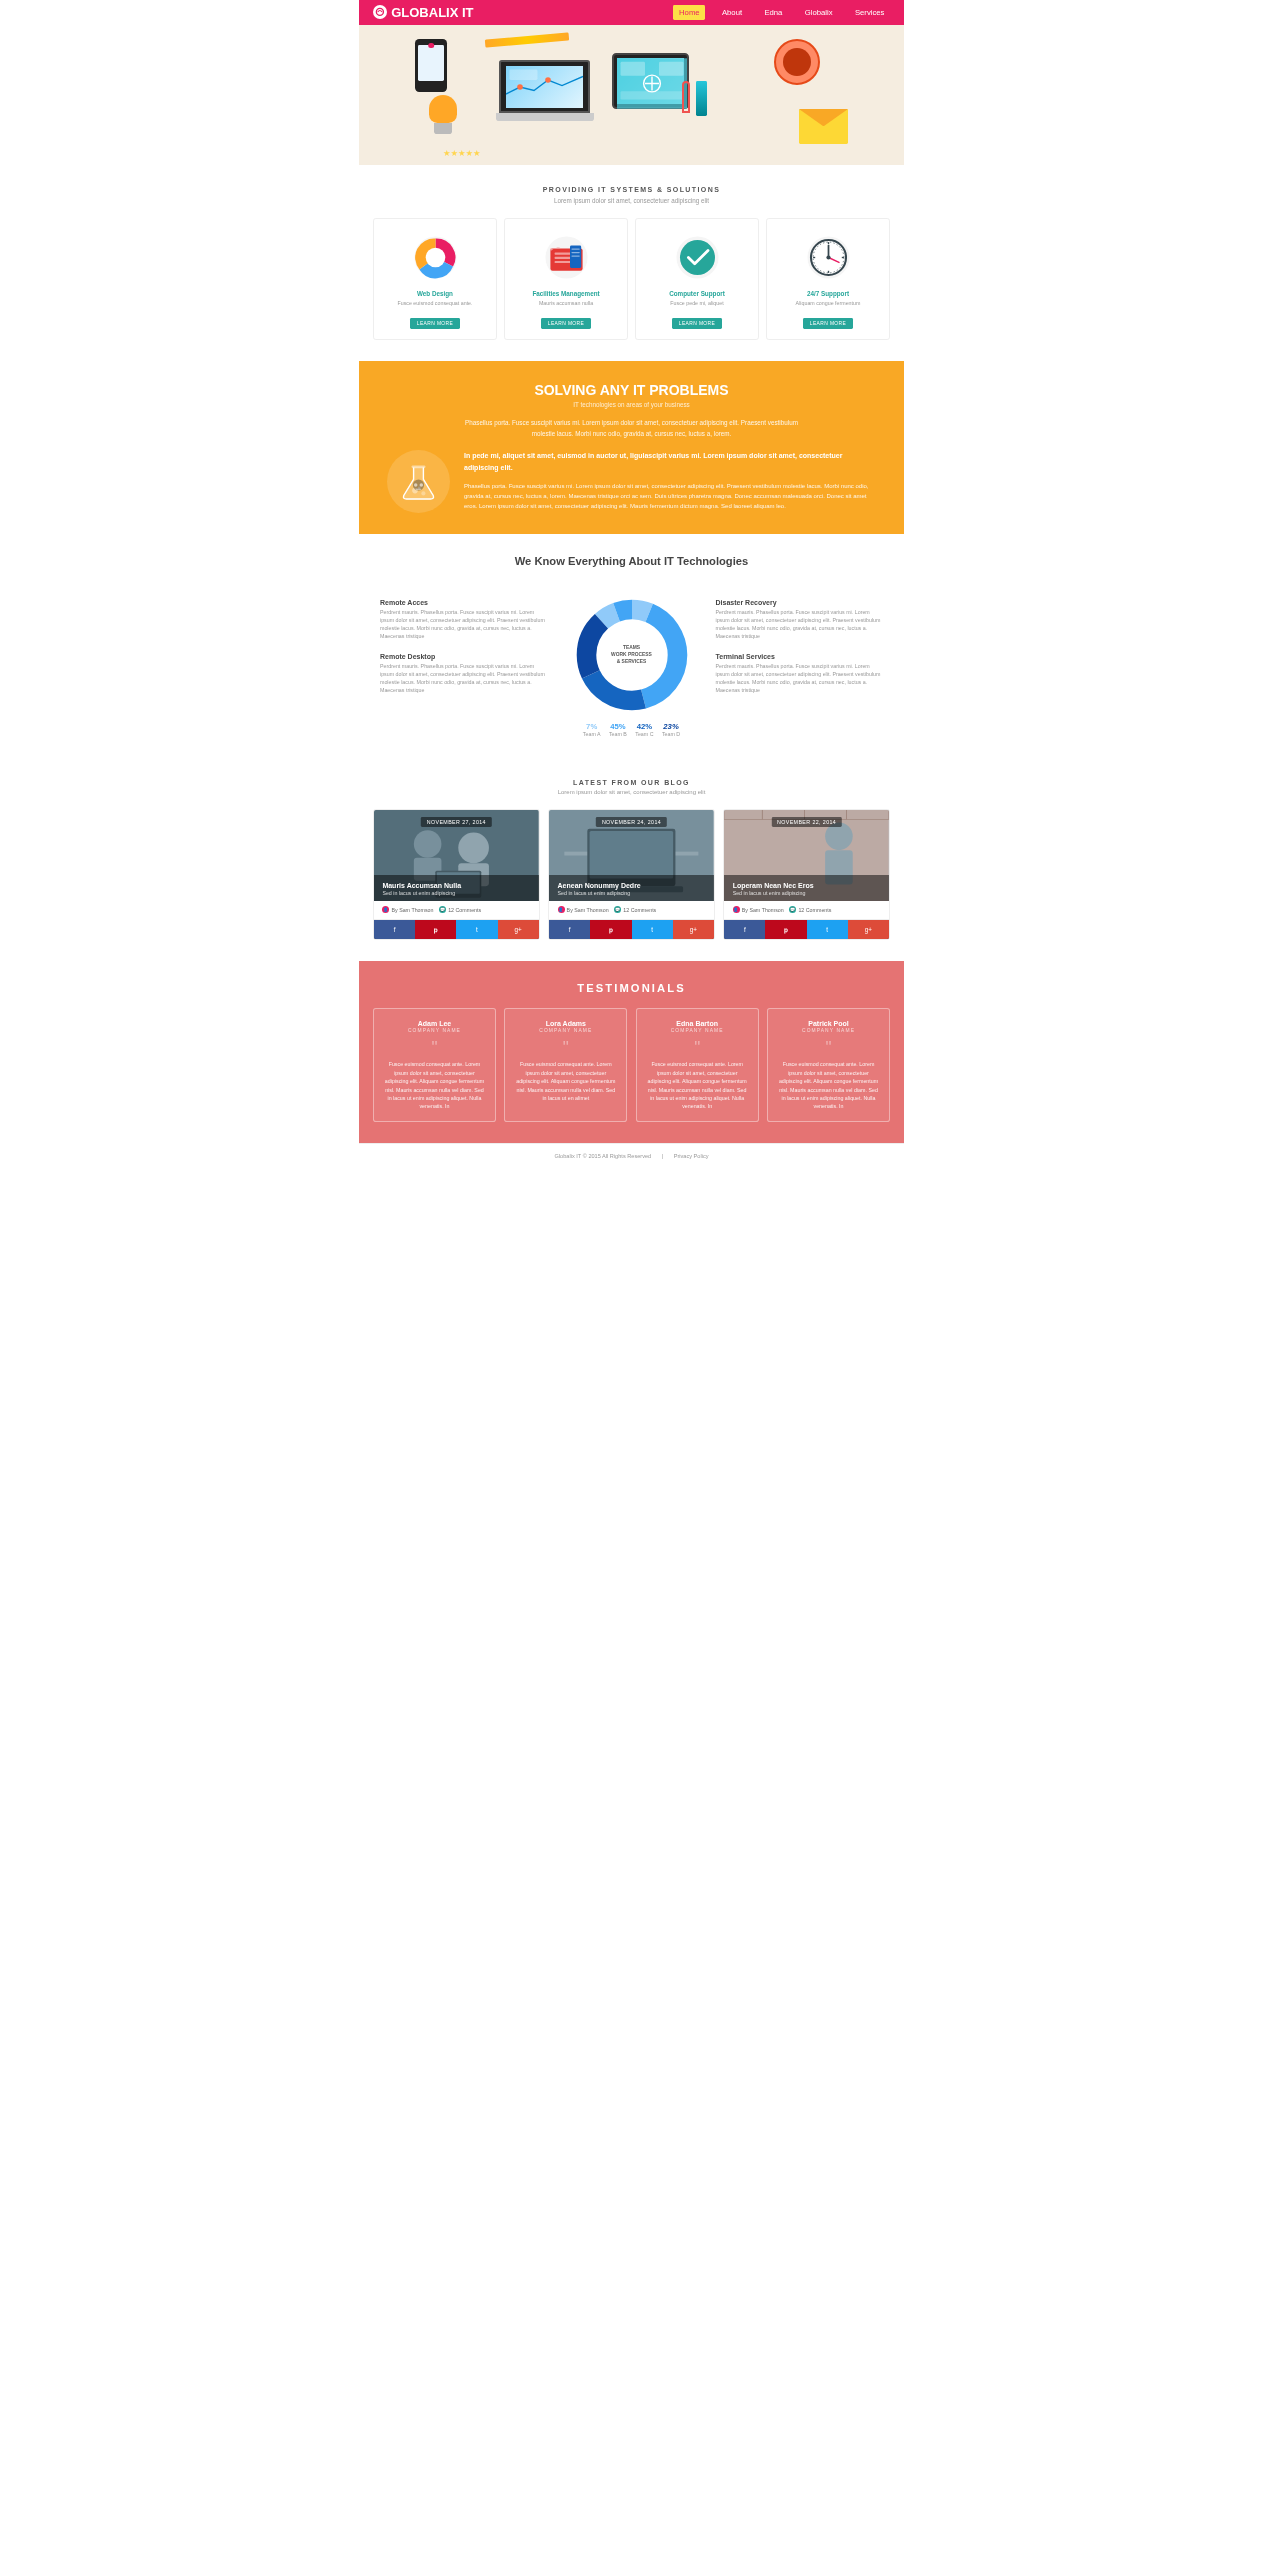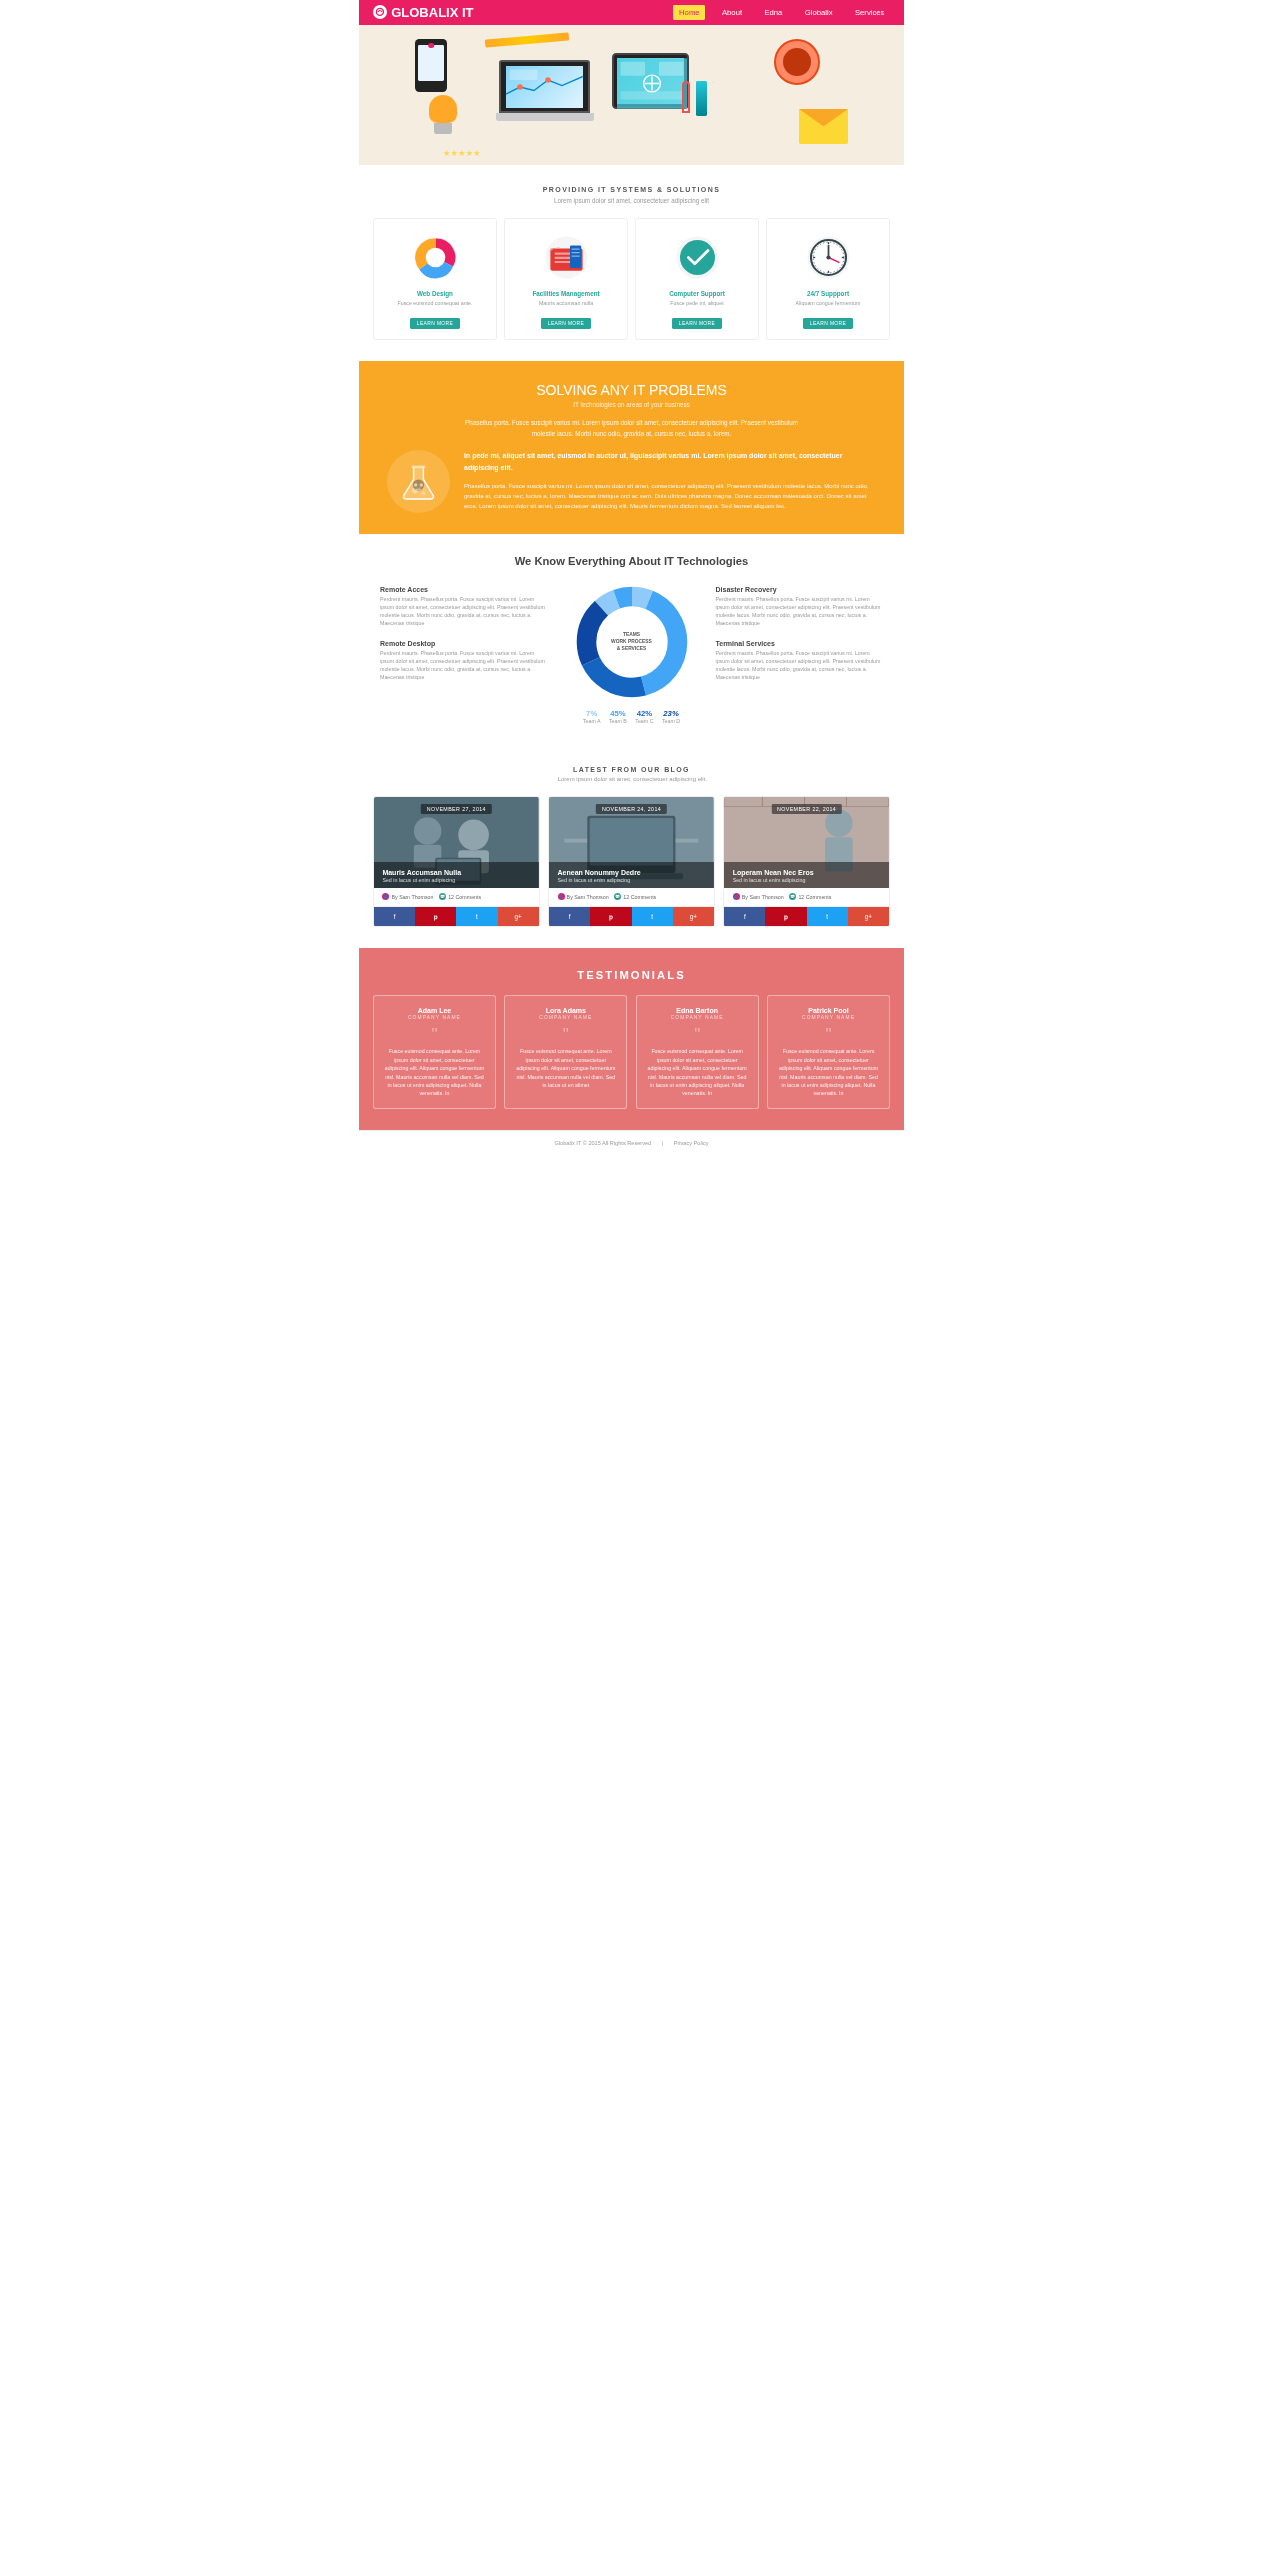--- a/index.html
+++ b/index.html
@@ -246,21 +246,21 @@
     }
 
     
     .orange-section {
       background: #f9a825;
       padding: 21px 28px;
       text-align: center;
     }
     .orange-title {
       font-size: 14px;
-      font-weight: normal;
+      font-weight: bold;
       color: #fff;
       text-transform: uppercase;
       margin-bottom: 2.8px;
     }
     .orange-subtitle {
       font-size: 6.3px;
       color: rgba(255,255,255,0.8);
       margin-bottom: 10.5px;
     }
     .orange-text-main {
@@ -301,21 +301,21 @@
 
     
     .tech-section {
       padding: 21px 21px;
     }
     .tech-title {
       text-align: center;
       font-size: 11.2px;
       font-weight: bold;
       color: #444;
-      margin-bottom: 19px;
+      margin-bottom: 32px;
     }
     .tech-content {
       display: flex;
       gap: 14px;
       align-items: flex-start;
     }
     .tech-left {
       flex: 1;
     }
     .tech-right {

